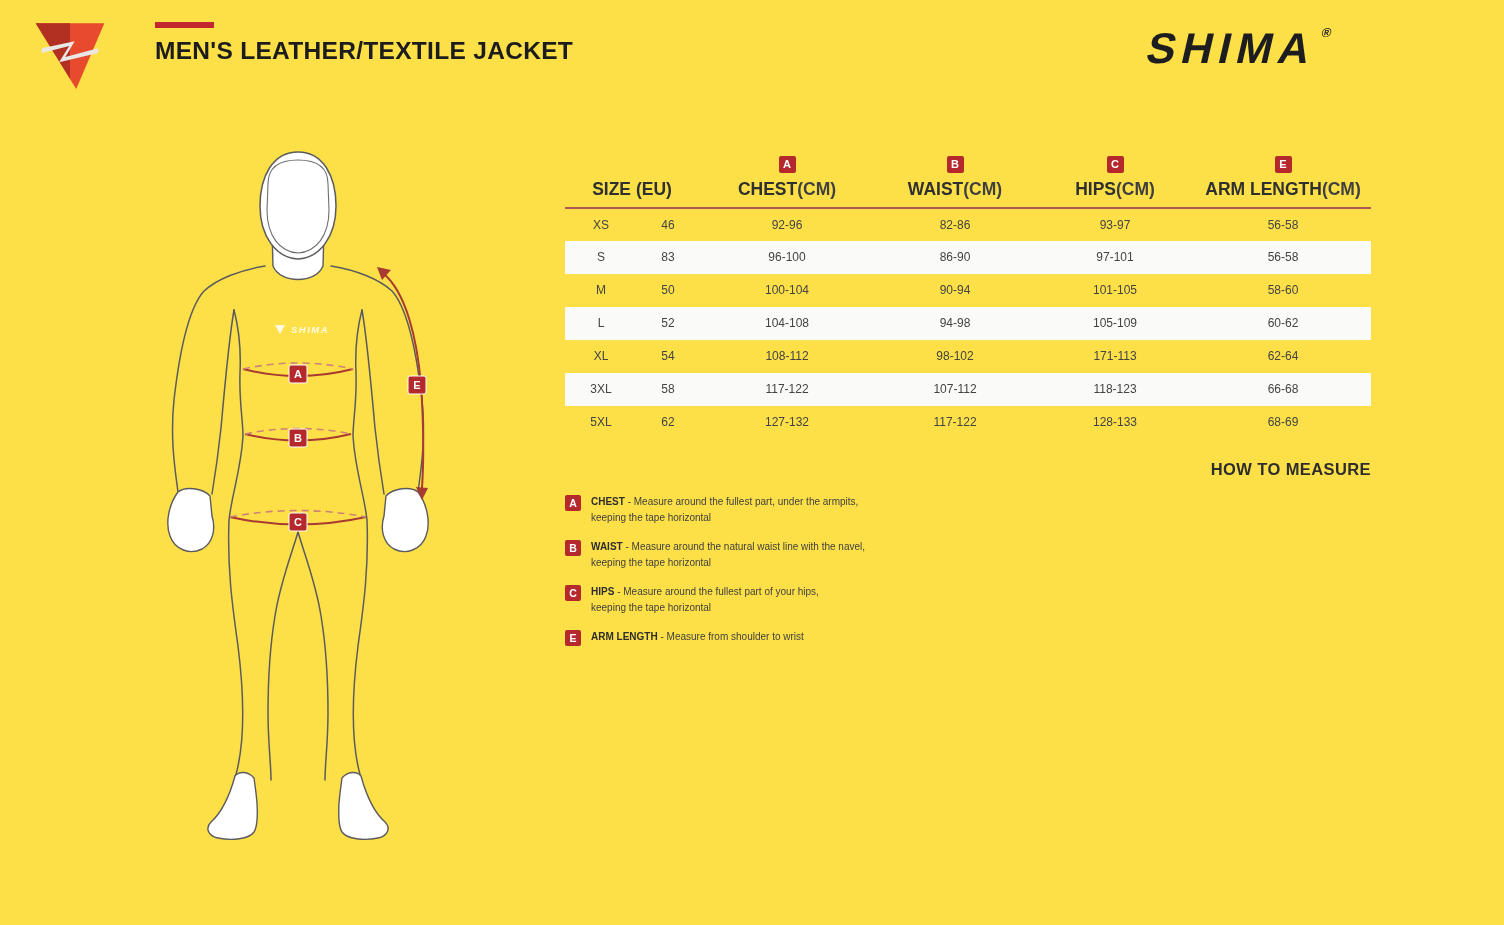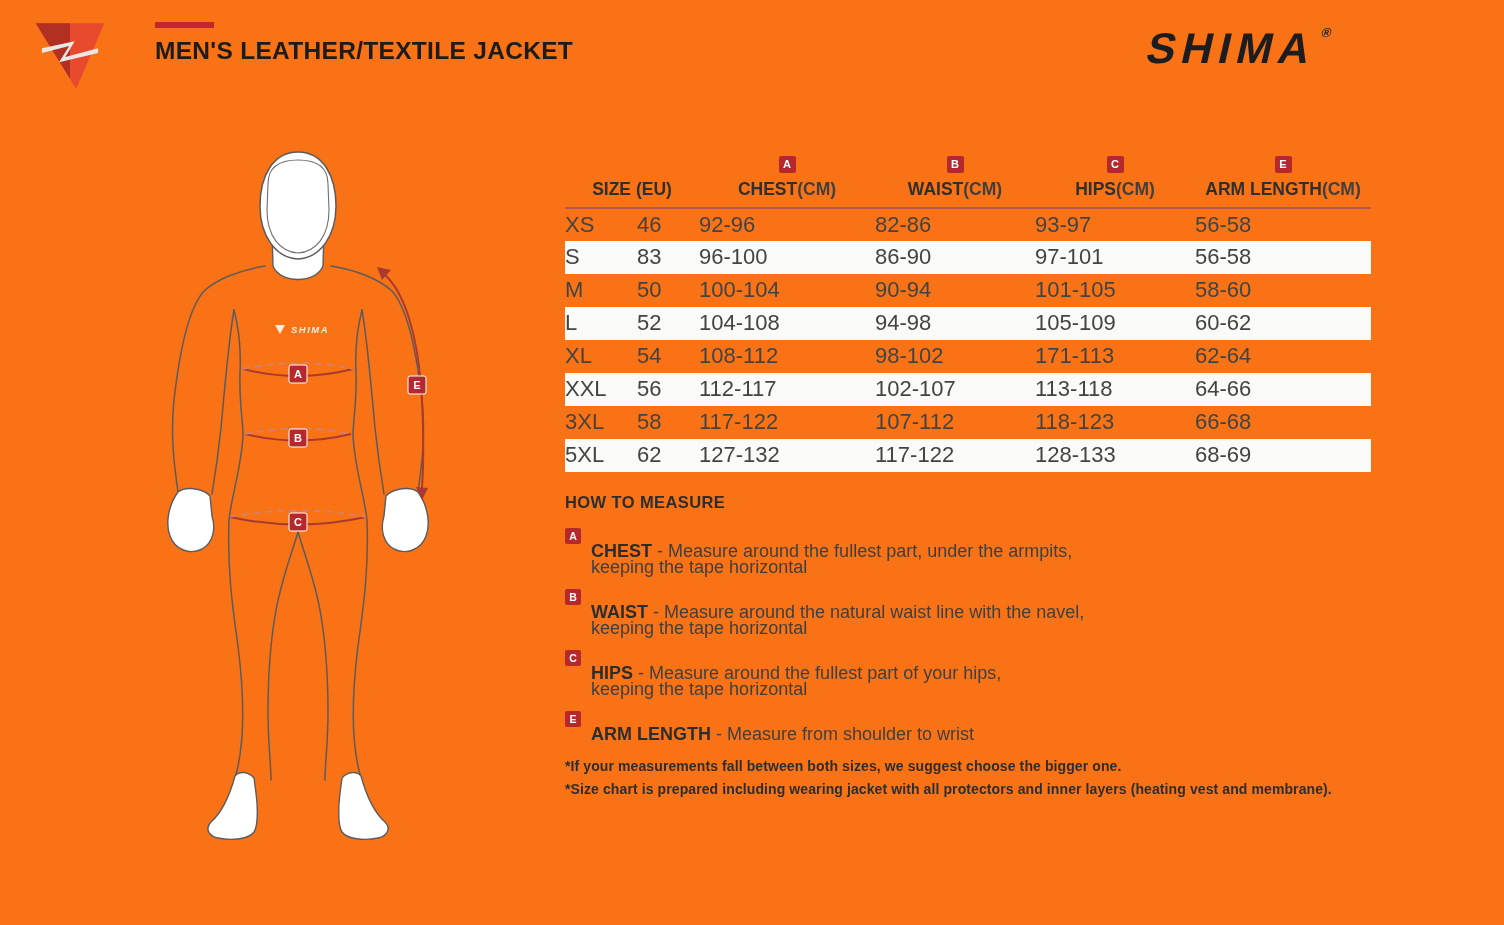--- a/index.html
+++ b/index.html
@@ -1,19 +1,19 @@
 <!DOCTYPE html>
 <html><head>
 <meta charset="utf-8">
 <style>
   * { margin:0; padding:0; box-sizing:border-box; }
   html,body { background:#d8d8d6; }
   .page {
     position:relative; width:1504px; height:925px;
-    background:#f97316; overflow:hidden;
+    background:#fde047; overflow:hidden;
     font-family:"Liberation Sans","DejaVu Sans",sans-serif;
     color:#3c3c3c;
   }
 
   
   .brand-mark { position:absolute; left:30px; top:14px; width:80px; height:78px; }
   .title-block { position:absolute; left:155px; top:22px; }
   .red-bar { width:59px; height:6px; background:#c1272d; margin-bottom:9px; }
   .page-title { font-size:24.5px; font-weight:bold; letter-spacing:.3px; color:#1c1c1c; white-space:nowrap; }
   .shima-wordmark {
@@ -34,33 +34,33 @@
     vertical-align:bottom; padding-bottom:7px; border-bottom:2px solid #ad5a55;
     font-size:17.5px; color:#2f2f2f; text-align:center; font-weight:bold;
   }
   .col-badge {
     display:inline-flex; width:17px; height:17px; background:#b5282c; color:#fff;
     font-size:11px; font-weight:bold; align-items:center; justify-content:center;
     border-radius:2px; margin-bottom:6px;
   }
   .col-badge.spacer { visibility:hidden; }
   .col-label .unit { font-weight:bold; color:#3f3f3f; }
-  .size-table td { height:33px; font-size:22px; color:#434343; }
+  .size-table td { height:33px; text-align:center; font-size:12px; color:#434343; }
   .size-table tbody tr:nth-child(even) { background:#fafaf8; }
 
   
-  .htm-heading { margin-top:21px; font-size:16.5px; font-weight:bold; letter-spacing:.4px; color:#2d2d2d; }
+  .htm-heading { margin-top:21px; font-size:16.5px; font-weight:bold; letter-spacing:.4px; color:#2d2d2d;text-align:right; }
   .measure-list { margin-top:15px; }
   .measure-item { display:flex; gap:10px; margin-bottom:13px; align-items:flex-start; }
   .m-badge {
     flex:0 0 auto; width:16px; height:16px; background:#b5282c; color:#fff;
     font-size:10.5px; font-weight:bold; display:flex; align-items:center; justify-content:center;
     border-radius:2px; margin-top:1px;
   }
-  .m-text { font-size:18px; line-height:16px; color:#3f3f3f;margin-top:16px; }
+  .m-text { font-size:10px; line-height:16px; color:#3f3f3f; }
   .m-text b { color:#2d2d2d; }
   .notes { margin-top:16px; }
   .note-line { font-size:14px; font-weight:bold; color:#2d2d2d; margin-bottom:7px; letter-spacing:.1px; }
 </style>
 </head>
 <body>
 
 <div class="page">
 
   <svg class="brand-mark" viewBox="0 0 100 100" aria-hidden="true">
@@ -206,28 +206,20 @@
           </tr>
           <tr>
             <td>XL</td>
             <td>54</td>
             <td>108-112</td>
             <td>98-102</td>
             <td>171-113</td>
             <td>62-64</td>
           </tr>
           <tr>
-            <td>XXL</td>
-            <td>56</td>
-            <td>112-117</td>
-            <td>102-107</td>
-            <td>113-118</td>
-            <td>64-66</td>
-          </tr>
-          <tr>
             <td>3XL</td>
             <td>58</td>
             <td>117-122</td>
             <td>107-112</td>
             <td>118-123</td>
             <td>66-68</td>
           </tr>
           <tr>
             <td>5XL</td>
             <td>62</td>
@@ -253,19 +245,15 @@
         <div class="measure-item">
           <span class="m-badge">C</span>
           <div class="m-text"><b>HIPS </b>- Measure around the fullest part of your hips,<div>keeping the tape horizontal</div></div>
         </div>
         <div class="measure-item">
           <span class="m-badge">E</span>
           <div class="m-text"><b>ARM LENGTH </b>- Measure from shoulder to wrist</div>
         </div>
       </div>
 
-    <div class="notes">
-      <div class="note-line">*If your measurements fall between both sizes, we suggest choose the bigger one.</div>
-      <div class="note-line">*Size chart is prepared including wearing jacket with all protectors and inner layers (heating vest and membrane).</div>
-    </div>
 
   </div>
 </div>
 
 </body></html>

